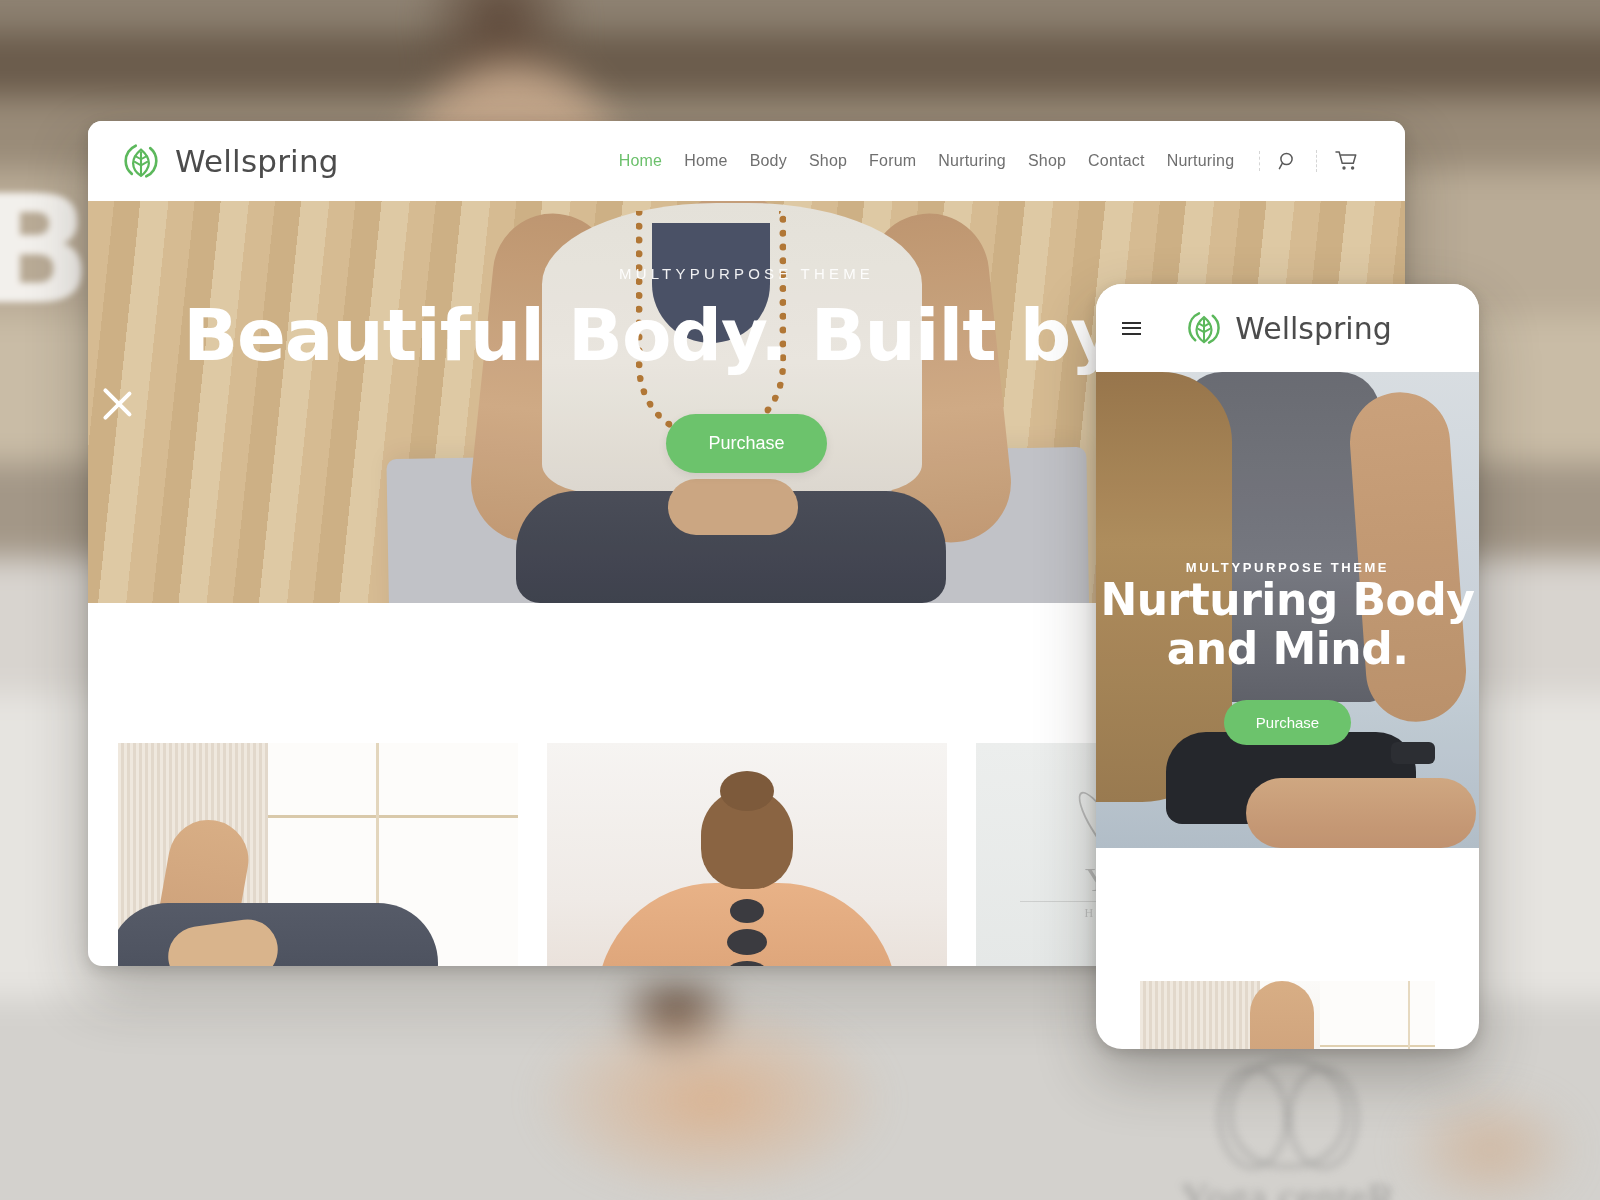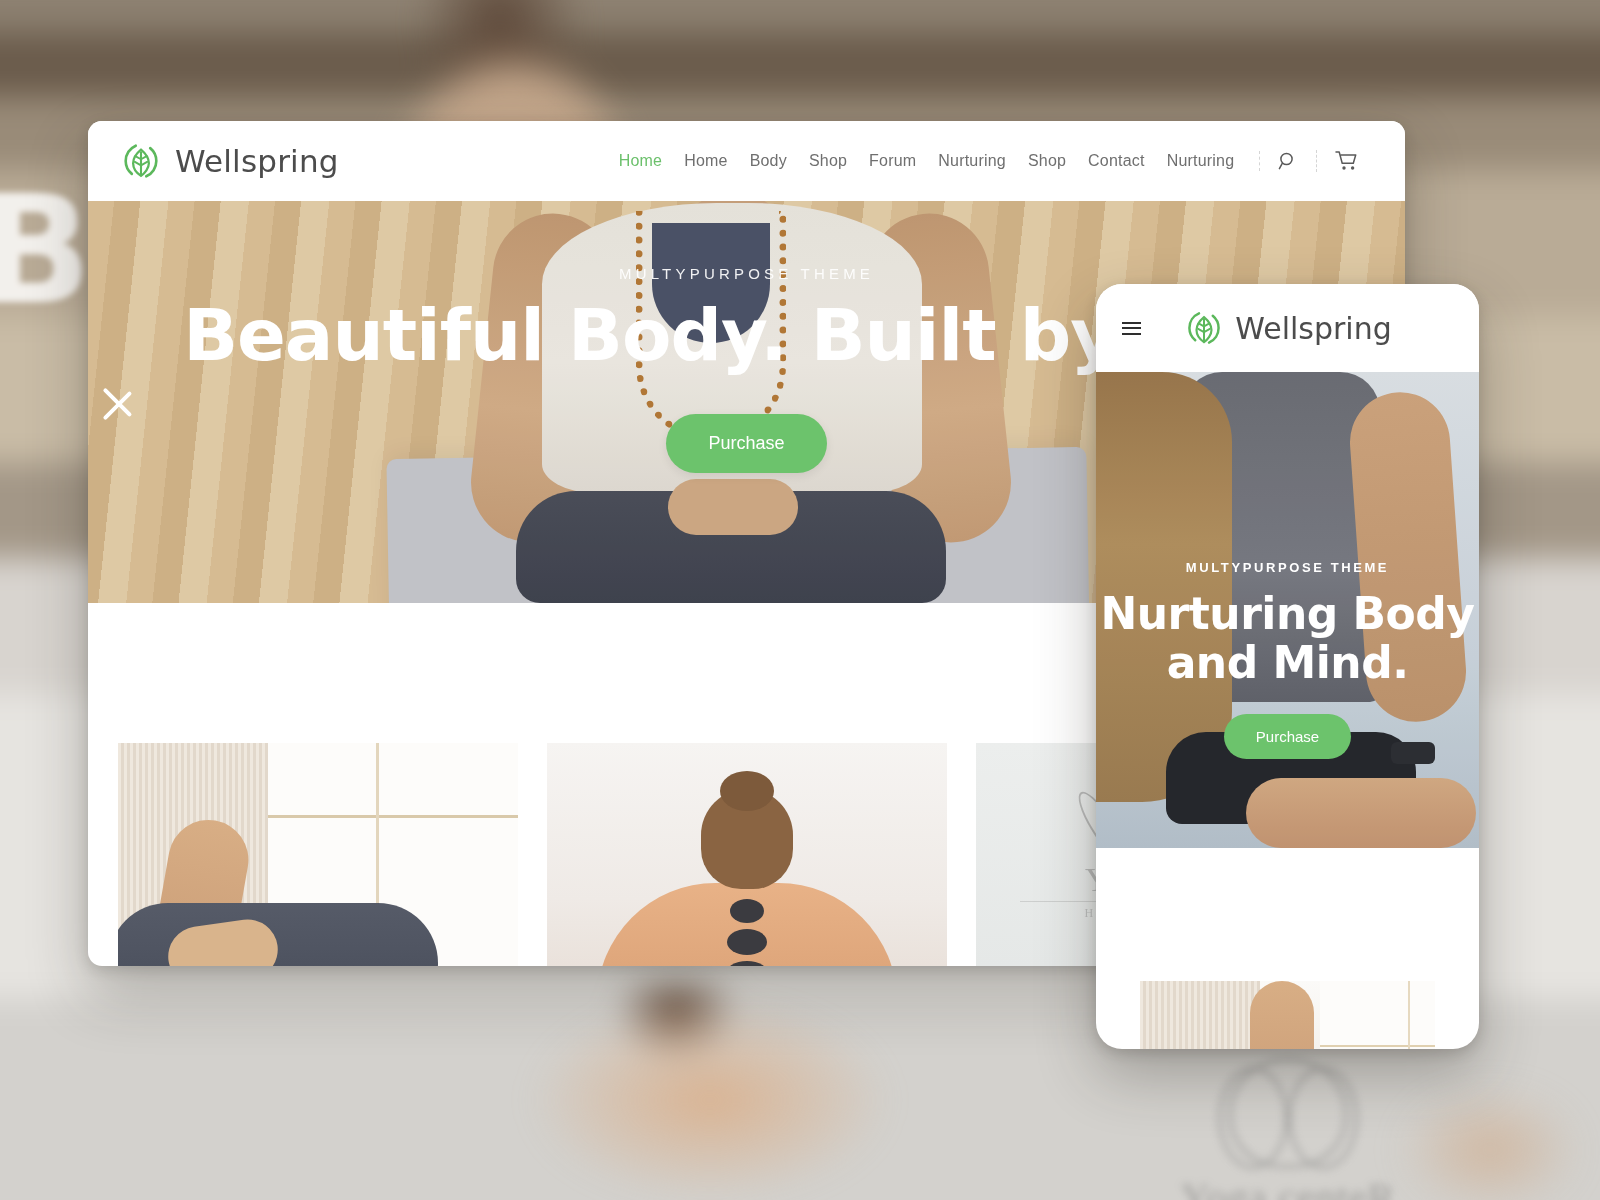--- a/index.html
+++ b/index.html
@@ -337,21 +337,21 @@
   }
   .m-watch {
     position: absolute; right: 44px; bottom: 84px; width: 44px; height: 22px;
     background: #2d2f33; border-radius: 6px;
   }
   .m-hero-shade { position: absolute; inset: 0; background: rgba(40,40,50,0.05); }
 
   .m-hero-content { position: absolute; inset: 0; display: flex; flex-direction: column; align-items: center; padding-top: 188px; }
   .m-kicker { font-size: 13px; letter-spacing: 2.6px; color: #fff; font-weight: 600; }
   .m-title {
-    margin-top: 14px; font-size: 44px; line-height: 1.12; color: #fff; text-align: center;
+    margin-top: 0; font-size: 44px; line-height: 1.12; color: #fff; text-align: center;
     font-family: "DejaVu Sans", sans-serif; font-weight: 700; letter-spacing: -.5px;
   }
   .m-btn {
     margin-top: 26px; background: #6cc36c; color: #fff; border: none;
     padding: 14px 32px; border-radius: 26px; font-size: 15px; cursor: pointer;
     font-family: "Liberation Sans", sans-serif;
   }
   .m-band { height: 133px; background: #fff; }
   .m-gallery { padding: 0 44px; }
   .m-tile { height: 140px; background: linear-gradient(180deg,#fbfaf8 0%, #efeae2 100%); position: relative; overflow: hidden; }

